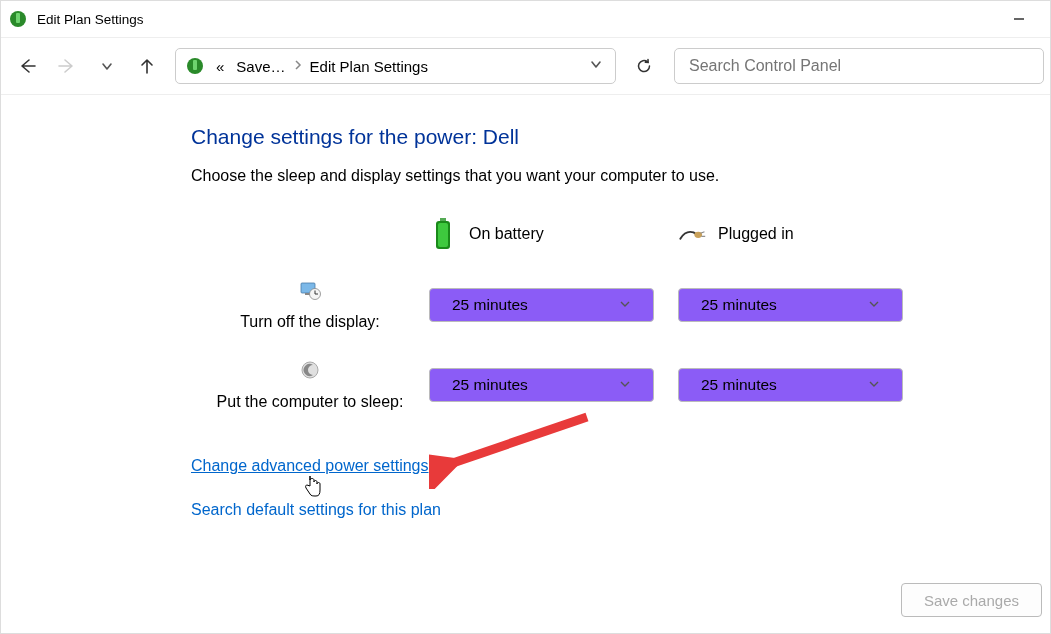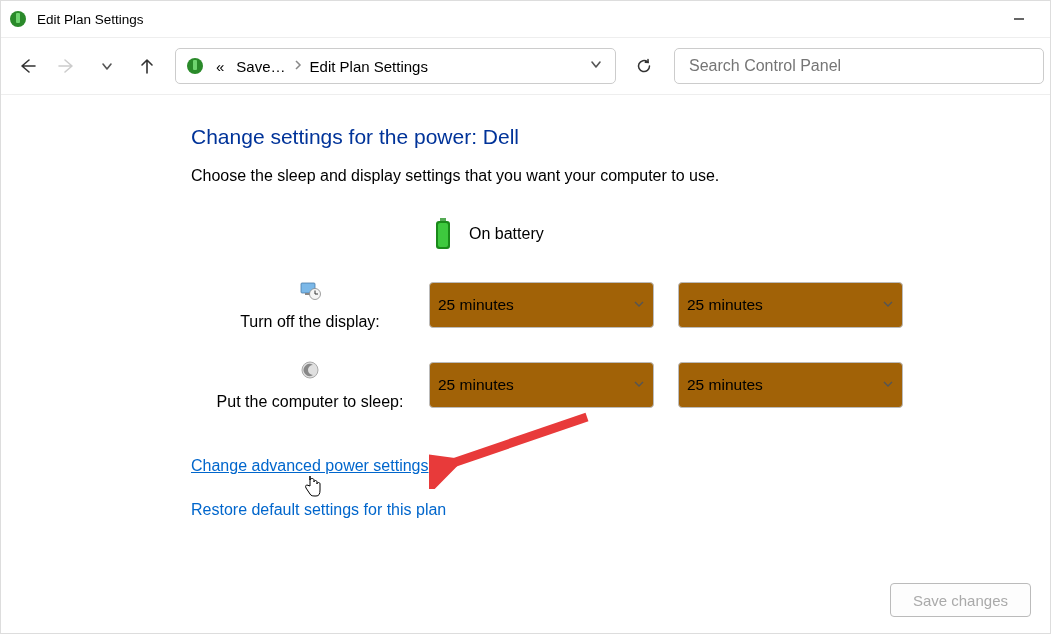--- a/index.html
+++ b/index.html
@@ -39,29 +39,29 @@
     .col-val { width: 225px; margin-right: 24px; }
     .col-val2 { width: 225px; }
 
     .header-row .col-val, .header-row .col-val2 { display: flex; align-items: center; gap: 12px; justify-content: flex-start; }
     .hdr-icon { width: 28px; height: 38px; display: flex; align-items: center; justify-content: center; }
     .hdr-text { font-size: 16px; }
 
     .setting-label { font-size: 16px; color: #000; }
     .row-icon { width: 22px; height: 22px; display: flex; align-items: center; justify-content: center; }
 
-    .dropdown { width: 100%; height: 46px; border: 1px solid #bbb; border-radius: 4px; background: #a16207; padding: 0 8px; display: flex; align-items: center; justify-content: space-between; font-size: 15.5px; cursor: pointer; }
+    .dropdown { width: 100%; height: 34px; border: 1px solid #bbb; border-radius: 4px; background: #8b5cf6; padding: 0 22px; display: flex; align-items: center; justify-content: space-between; font-size: 15.5px; cursor: pointer; }
     .dropdown .dd-chev { color: #555; font-size: 11px; }
 
     .links { margin-top: 46px; }
     .link { font-size: 16px; color: #0066cc; cursor: pointer; margin-bottom: 26px; display: inline-block; }
     .link.underline { text-decoration: underline; }
 
     
-    .footer { position: absolute; right: 19px; bottom: 16px; display: flex; gap: 14px; }
+    .footer { position: absolute; right: 8px; bottom: 16px; display: flex; gap: 14px; }
     .btn { height: 34px; border: 1px solid #bbb; border-radius: 4px; background: #fdfdfd; padding: 0 22px; font-size: 15px; display: flex; align-items: center; justify-content: center; cursor: pointer; }
     .btn.disabled { color: #aaa; cursor: default; }
 
     
     .arrow-anno { position: absolute; left: 428px; top: 408px; pointer-events: none; }
 
     
     .cursor-anno { position: absolute; left: 302px; top: 473px; pointer-events: none; }
   </style>
 </head>
@@ -148,20 +148,31 @@
     <div class="col-label"></div>
     <div class="col-val">
       <span class="hdr-icon">
         <svg width="22" height="36" viewBox="0 0 22 36">
             <rect x="8" y="2" width="6" height="3" fill="#5a5"></rect>
             <rect x="4" y="5" width="14" height="28" rx="3" fill="#1a8a1a"></rect>
             <rect x="6" y="7" width="10" height="24" rx="2" fill="#3ec93e"></rect>
           </svg>
       </span>
       <span class="hdr-text">On battery</span>
+    </div>
+    <div class="col-val2">
+      <span class="hdr-icon">
+        <svg width="36" height="24" viewBox="0 0 36 24">
+            <path d="M3 18 C8 10 14 8 20 10 L26 14" stroke="#333" stroke-width="2.5" fill="none" stroke-linecap="round"></path>
+            <ellipse cx="26" cy="13" rx="5" ry="4" fill="#c9a15a"></ellipse>
+            <line x1="29" y1="11" x2="34" y2="9" stroke="#888" stroke-width="1.5"></line>
+            <line x1="30" y1="15" x2="35" y2="15" stroke="#888" stroke-width="1.5"></line>
+          </svg>
+      </span>
+      <span class="hdr-text">Plugged in</span>
     </div>
   </div>
 
   <div class="row">
     <div class="col-label">
       <span class="row-icon">
         <svg width="22" height="22" viewBox="0 0 22 22">
             <rect x="2" y="4" width="14" height="10" rx="1" fill="#7bb8e8" stroke="#4a7ba8" stroke-width="0.8"></rect>
             <rect x="6" y="14" width="6" height="2" fill="#888"></rect>
             <circle cx="16" cy="15" r="5.5" fill="#f5f5f5" stroke="#888" stroke-width="0.8"></circle>
@@ -212,21 +223,21 @@
         <span>25 minutes</span>
         <span class="dd-chev"><svg width="12" height="12" viewBox="0 0 12 12">
               <path d="M2 4 L6 8 L10 4" fill="none" stroke="#555" stroke-width="1.4"></path>
             </svg></span>
       </div>
     </div>
   </div>
 
   <div class="links">
     <div><span class="link underline">Change advanced power settings</span></div>
-    <div><span class="link">Restore default settings for this plan</span></div>
+    <div><span class="link">Search default settings for this plan</span></div>
   </div>
 </div>
 
 <div class="footer">
   <div class="btn disabled">Save changes</div>
 </div>
 
 <svg class="arrow-anno" width="170" height="80" viewBox="0 0 170 80">
   <defs>
       <marker id="ah" markerWidth="12" markerHeight="12" refX="2" refY="6" orient="auto">

